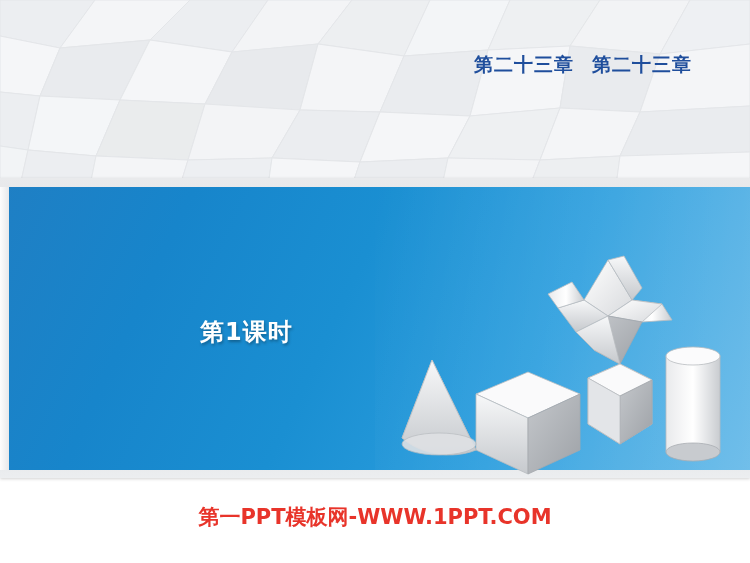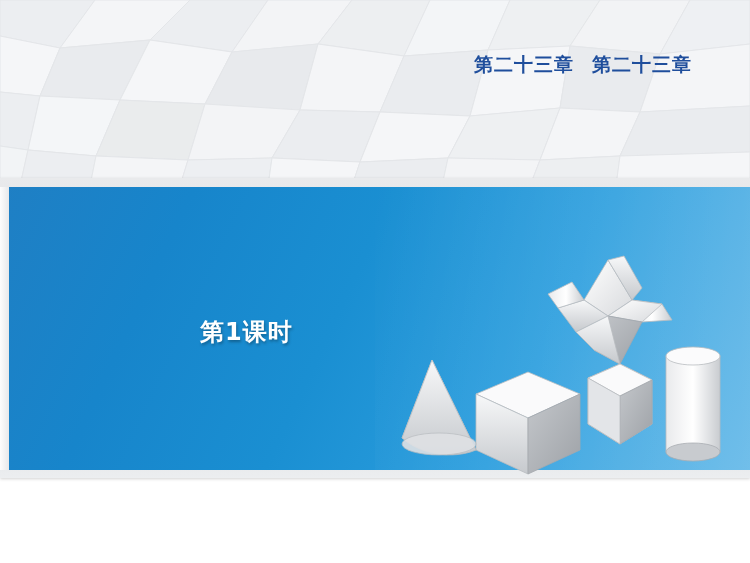--- a/index.html
+++ b/index.html
@@ -249,14 +249,15 @@
       </g>
 
       <g>
         <path d="M 52,122 L 96,212 L 22,200 Z" fill="url(#gWhite3)" stroke="#b9bcc0" stroke-width="0.8"></path>
         <path d="M 52,122 L 96,212 C 72,222 40,216 22,200 Z" fill="url(#gWhite2)" stroke="#b9bcc0" stroke-width="0.8"></path>
         <ellipse cx="59" cy="206" rx="37" ry="11" fill="#dfe1e4" stroke="#b9bcc0" stroke-width="0.8" opacity="0.9"></ellipse>
       </g>
     </svg>
   </div>
 
+  <div class="footer-text">第一PPT模板网-WWW.1PPT.COM</div>
 
 </div>
 
 </body></html>

